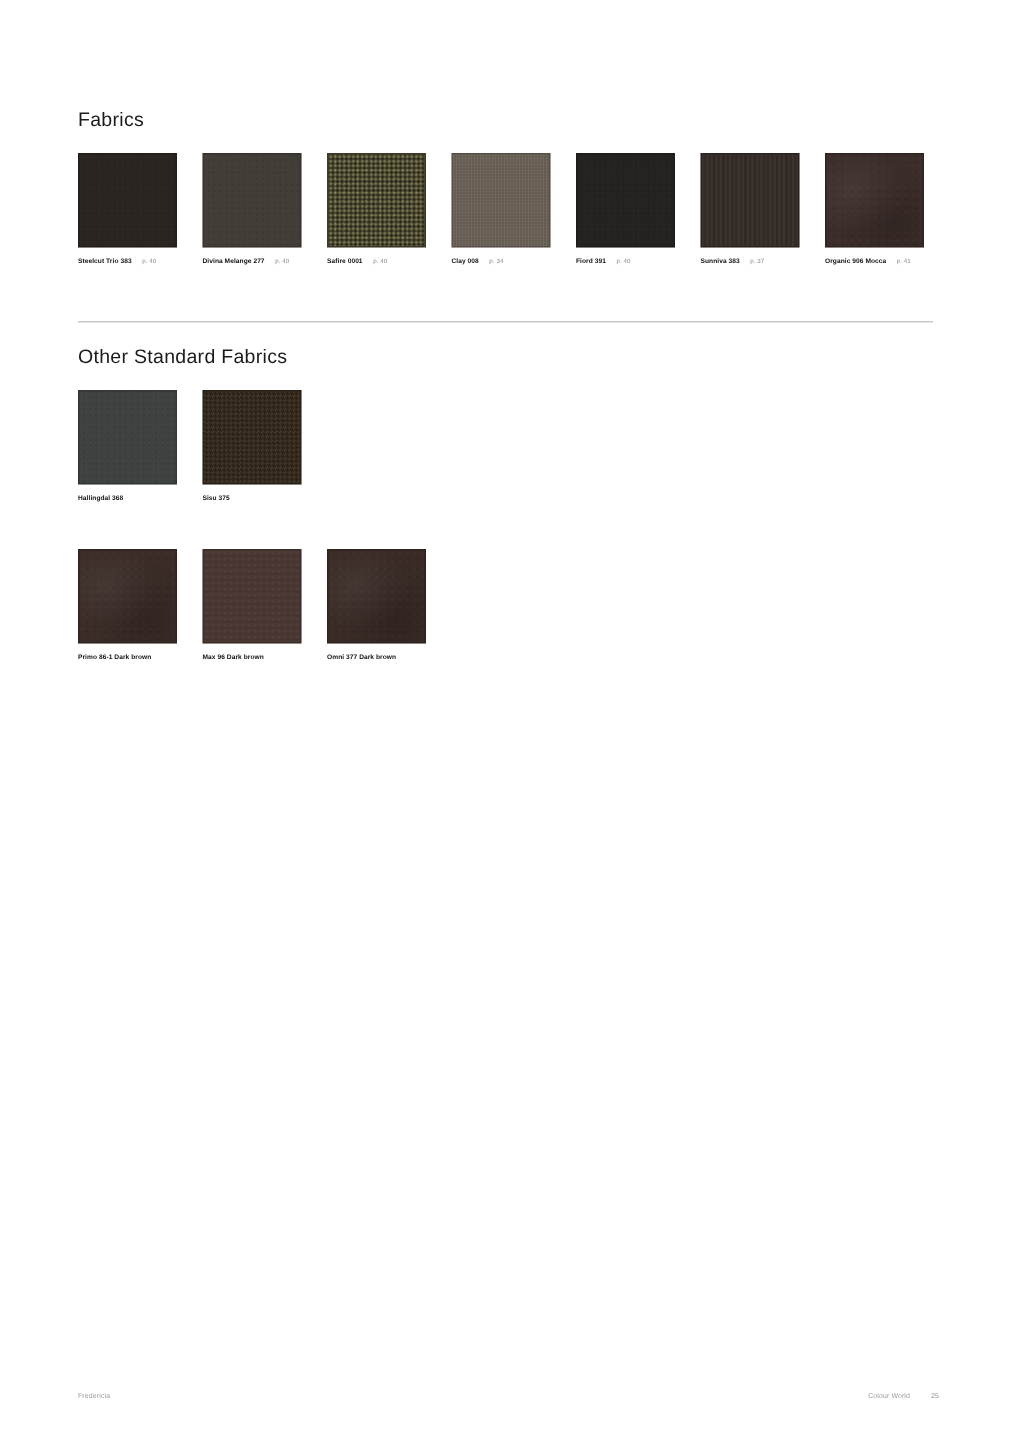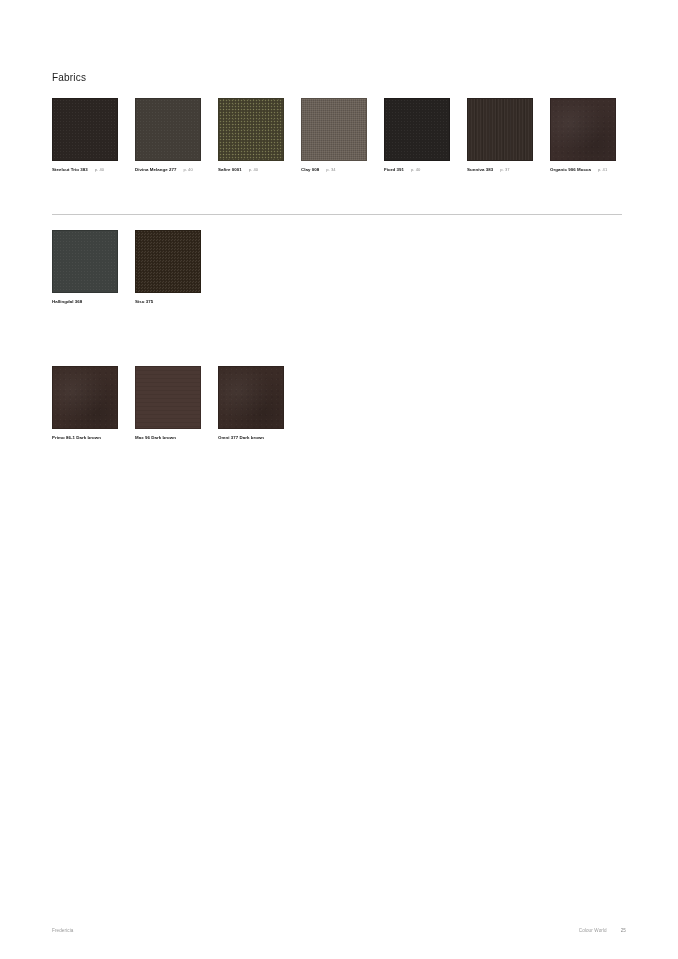--- a/index.html
+++ b/index.html
@@ -18,21 +18,21 @@
 
   .page {
     position: absolute;
     inset: 0;
     background: #ffffff;
   }
 
   .section { margin-bottom: 0; }
 
   .section-title {
-    font-size: 10px;
+    font-size: 13px;
     font-weight: 400;
     color: #1c1c1c;
     letter-spacing: 0.2px;
     margin: 0 0 14px 0;
     line-height: 1.2;
   }
 
   .swatch-row {
     display: flex;
     flex-direction: row;
@@ -249,20 +249,21 @@
       </div>
 
     </div>
   </div>
 
   <div class="blk-divider">
     <hr class="divider">
   </div>
 
   <div class="blk-other section">
+    <h2 class="section-title">Other Standard Fabrics</h2>
     <div class="swatch-row">
 
       <div class="swatch-cell">
         <div class="swatch" style="background-color: rgb(62, 66, 64);">
             <div class="tex tex-noise"></div>
           </div>
         <div class="swatch-label">
           <span class="nm">Hallingdal 368</span>
           <span class="pg"></span>
         </div>

